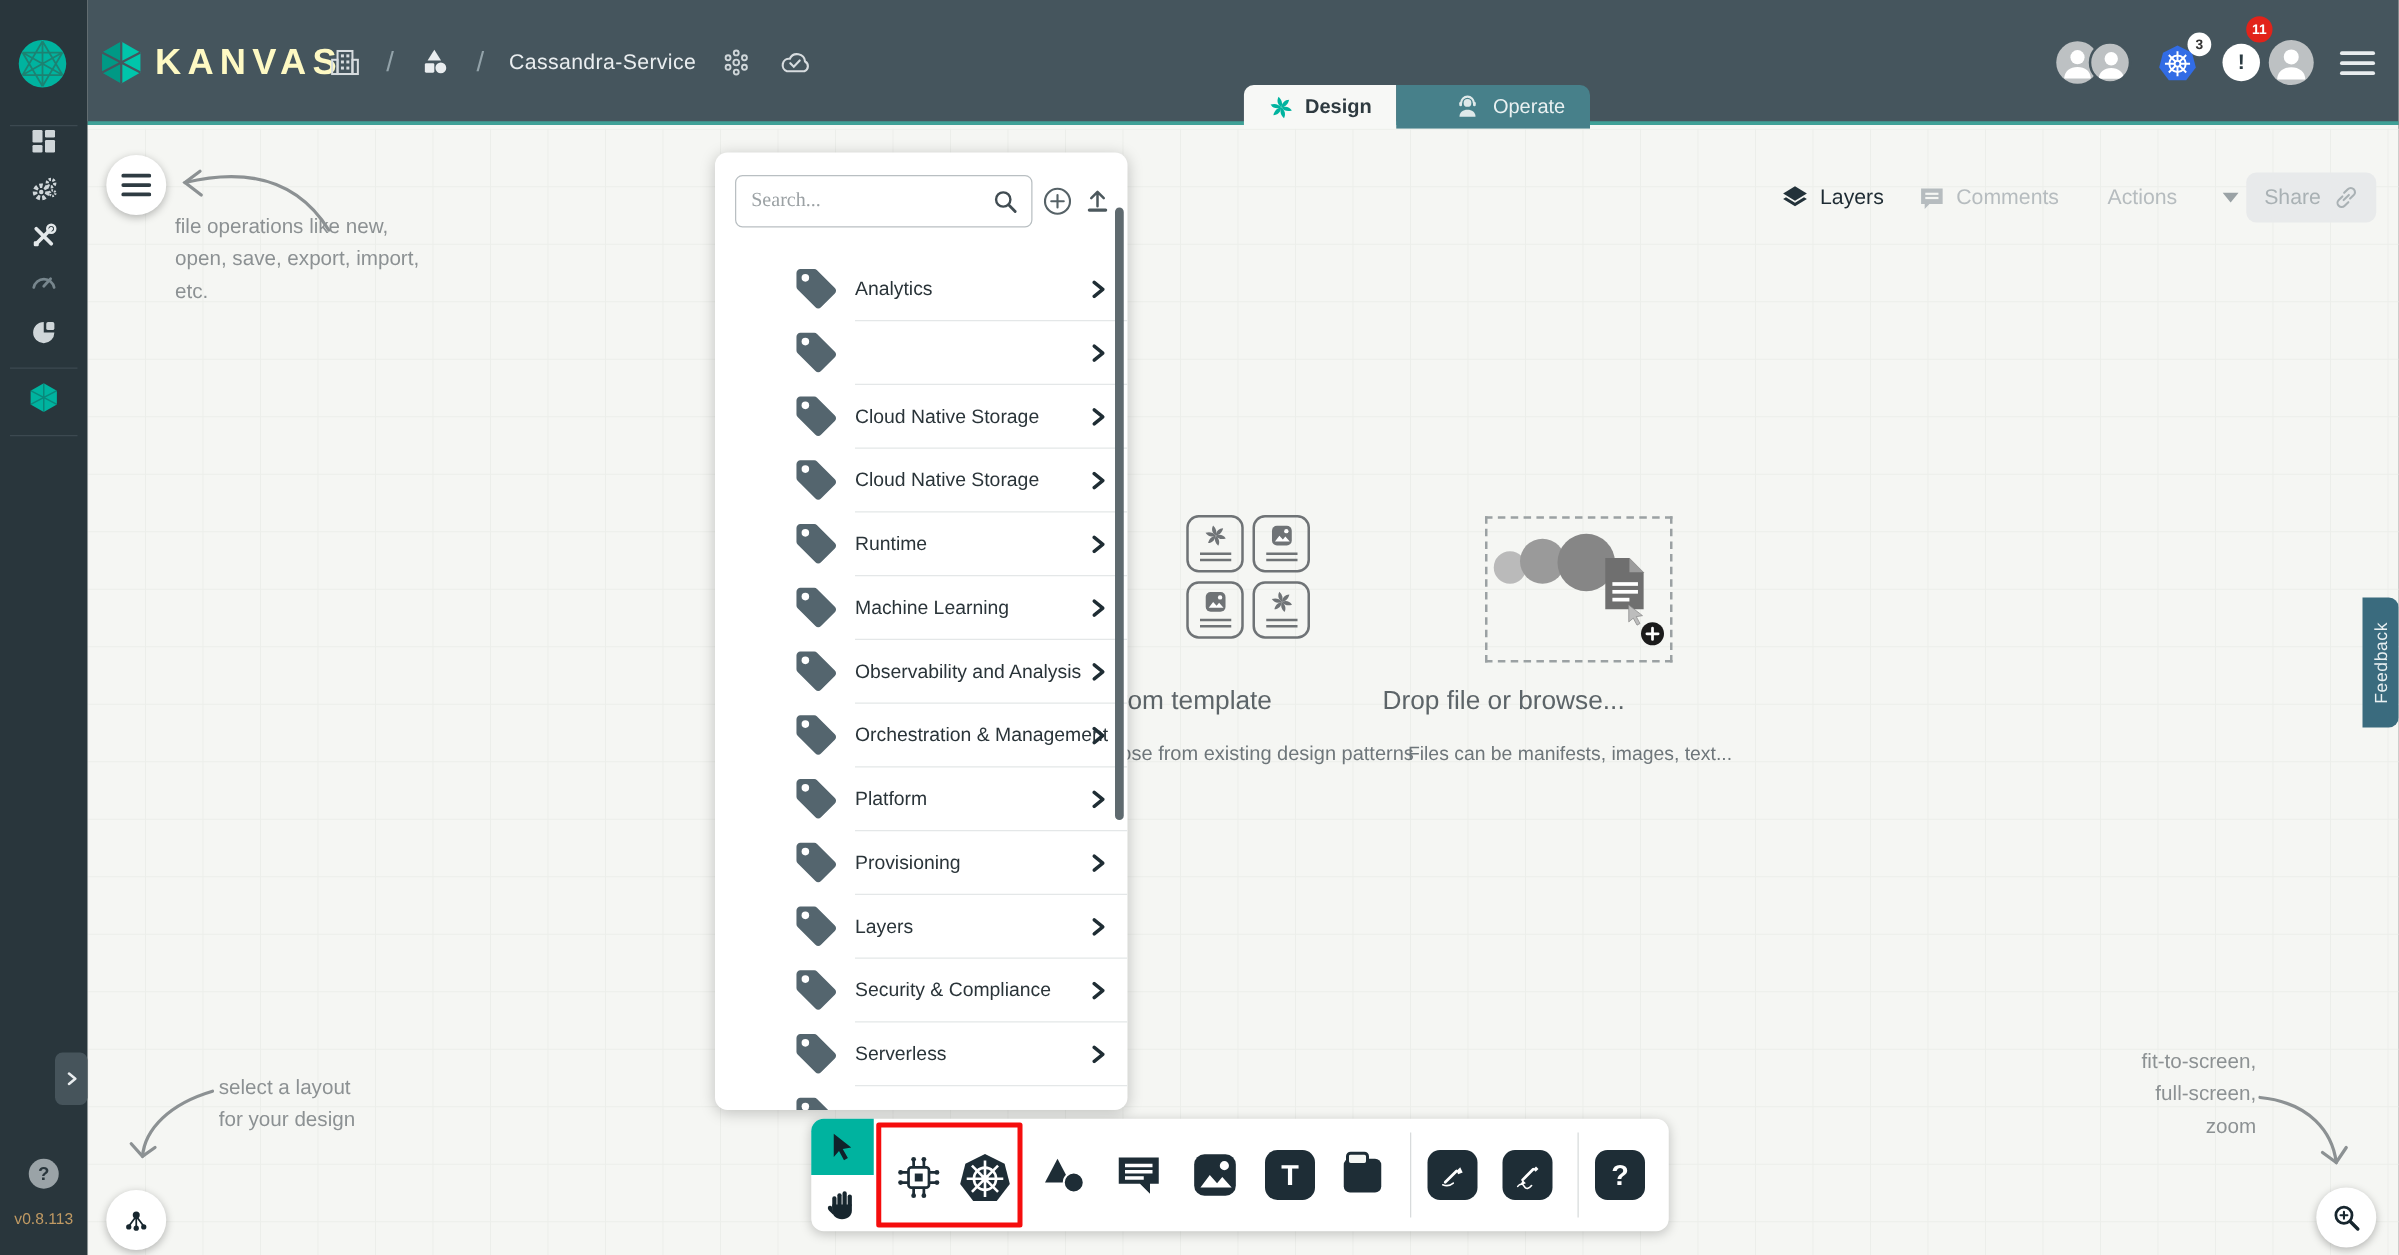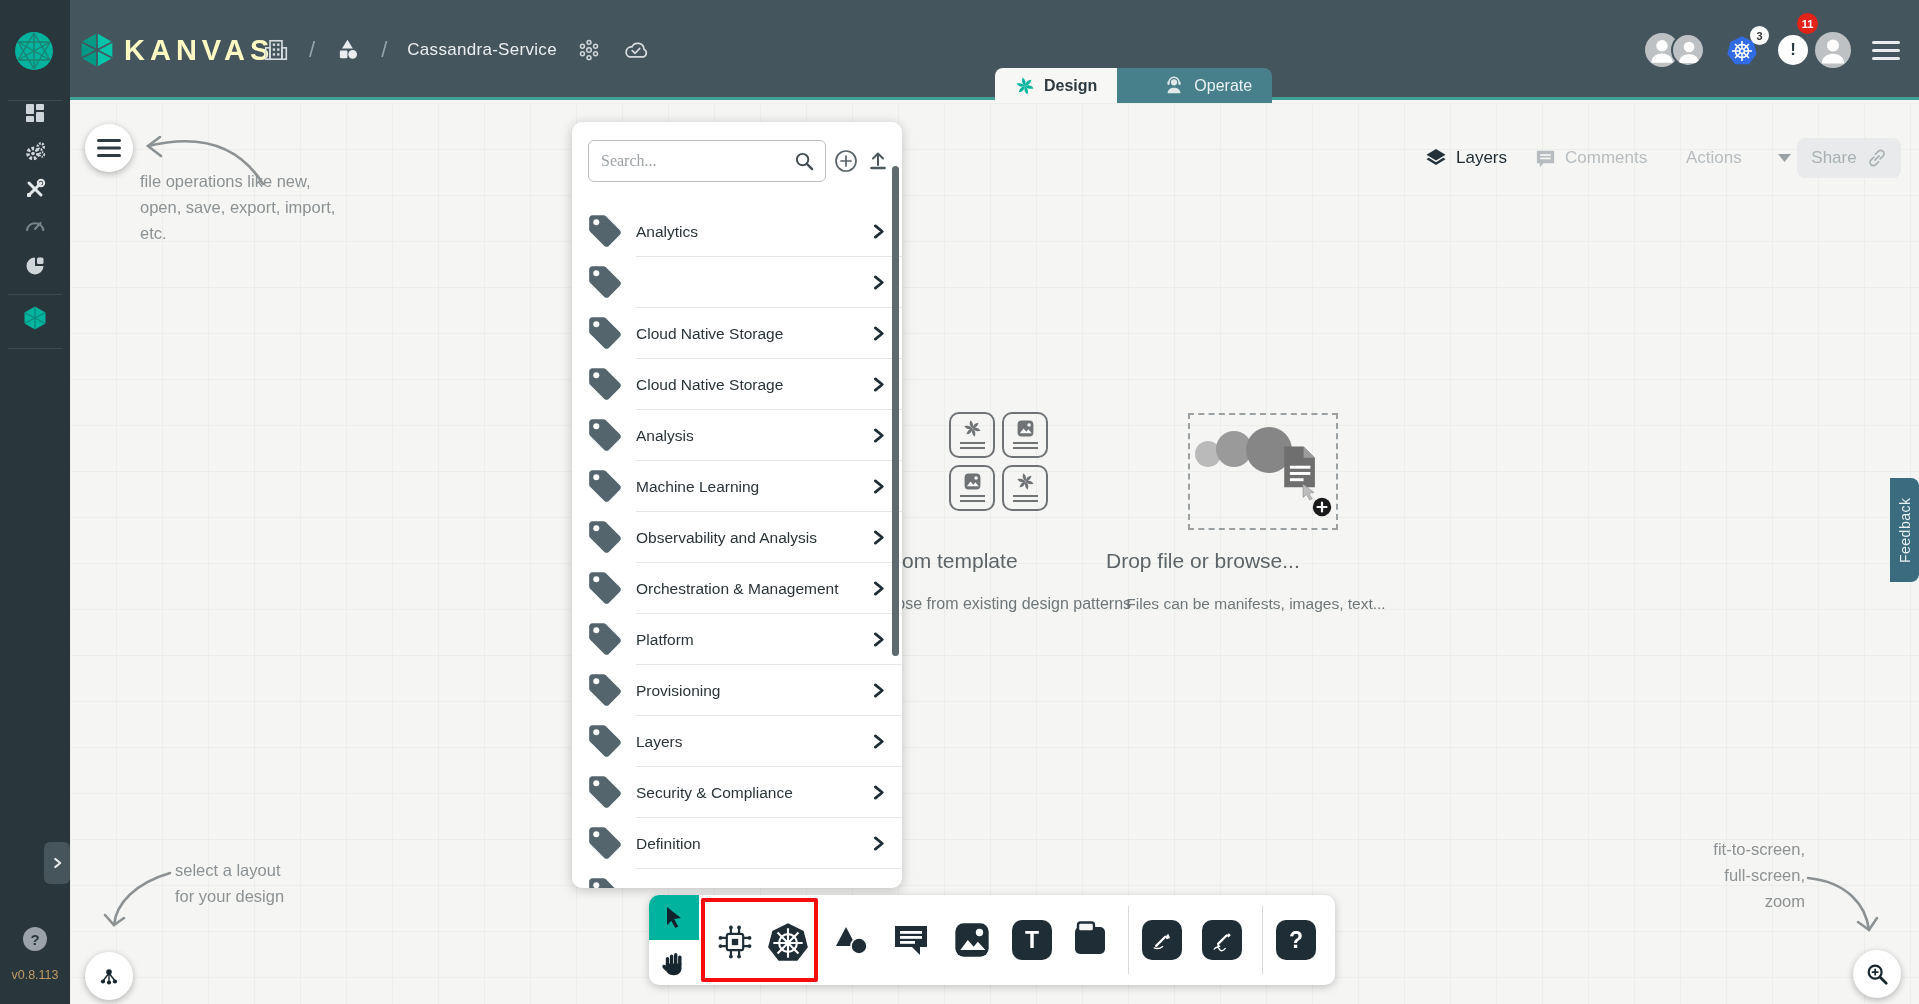--- a/index.html
+++ b/index.html
@@ -54,21 +54,21 @@
   
   .panel { position:absolute; left:502px; top:19px; width:330px; height:766px; background:#fff;
            border-radius:10px; box-shadow:0 2px 12px rgba(0,0,0,.22); overflow:hidden; z-index:20; }
   .search-box { position:absolute; left:16px; top:18px; width:238px; height:42px; border:1.5px solid #B9BFC2;
                 border-radius:6px; }
   .search-box input { position:absolute; left:12px; top:0; width:180px; height:100%; border:none; outline:none;
                       font-size:16px; color:#3A4449; font-family:Liberation Serif, serif; background:transparent; }
   .search-box input::placeholder { color:#9BA1A4; }
   .panel-ic { position:absolute; top:27px; width:24px; height:24px; cursor:pointer; }
   .cat-list { position:absolute; left:0; top:84px; right:0; }
-  .cat-row { position:relative; height:51px; cursor:pointer; }
+  .cat-row { position:relative; height:51px; cursor:pointer;margin-left:48px; }
   .cat-row::after { content:""; position:absolute; left:64px; right:0; bottom:0; height:1px; background:#E4E7E8; }
   .cat-tag { position:absolute; left:14px; top:6px; width:38px; height:38px; color:#54656E; }
   .cat-label { position:absolute; left:64px; top:0; height:51px; display:flex; align-items:center;
                font-size:15.5px; color:#2A3439; }
   .cat-chev { position:absolute; right:16px; top:18px; width:15px; height:15px; color:#1F2D34; }
   .panel-scroll { position:absolute; right:3px; top:44px; width:7px; height:490px; background:#5F6A6F; border-radius:4px; }
 
   
   .tpl-grid { position:absolute; left:879px; top:309px; width:100px; display:grid;
               grid-template-columns:46px 46px; gap:7px; z-index:5; }
@@ -479,21 +479,21 @@
             </svg>
           <span class="cat-label">Cloud Native Storage</span>
           <svg class="cat-chev" viewBox="0 0 12 12">
               <use href="#sym-chev"></use>
             </svg>
         </div>
         <div class="cat-row">
           <svg class="cat-tag" viewBox="0 0 24 24">
               <use href="#sym-tag"></use>
             </svg>
-          <span class="cat-label">Analysis</span>
+          <span class="cat-label">Runtime</span>
           <svg class="cat-chev" viewBox="0 0 12 12">
               <use href="#sym-chev"></use>
             </svg>
         </div>
         <div class="cat-row">
           <svg class="cat-tag" viewBox="0 0 24 24">
               <use href="#sym-tag"></use>
             </svg>
           <span class="cat-label">Machine Learning</span>
           <svg class="cat-chev" viewBox="0 0 12 12">
@@ -551,21 +551,21 @@
             </svg>
           <span class="cat-label">Security &amp; Compliance</span>
           <svg class="cat-chev" viewBox="0 0 12 12">
               <use href="#sym-chev"></use>
             </svg>
         </div>
         <div class="cat-row">
           <svg class="cat-tag" viewBox="0 0 24 24">
               <use href="#sym-tag"></use>
             </svg>
-          <span class="cat-label">Definition</span>
+          <span class="cat-label">Serverless</span>
           <svg class="cat-chev" viewBox="0 0 12 12">
               <use href="#sym-chev"></use>
             </svg>
         </div>
         <div class="cat-row" style="border:none">
           <svg class="cat-tag" viewBox="0 0 24 24">
               <use href="#sym-tag"></use>
             </svg>
         </div>
       </div>

